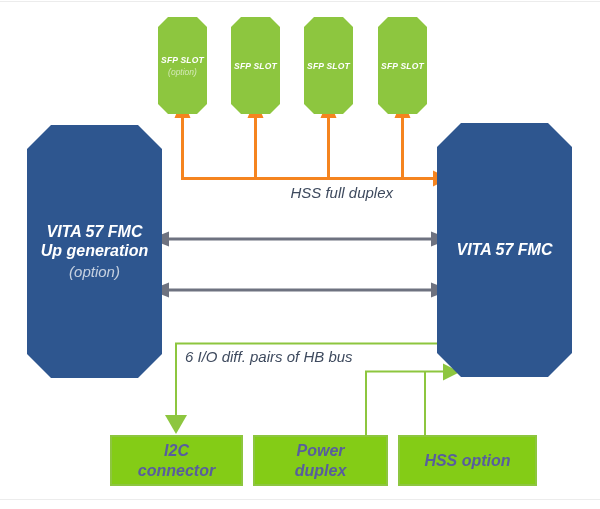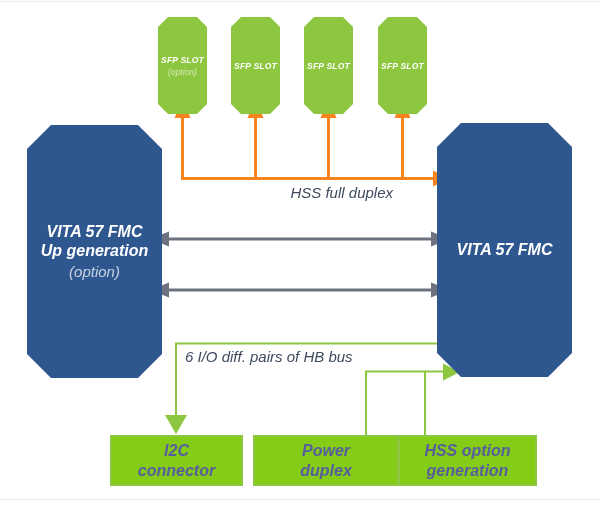--- a/index.html
+++ b/index.html
@@ -108,22 +108,21 @@
     <span>VITA 57 FMC</span>
   </div>
 
   <div class="lbl-line lbl-center" style="left:193px;top:184px;width:200px">HSS full duplex</div>
   <div class="lbl-line" style="left:185px;top:348px">6 I/O diff. pairs of HB bus</div>
 
   <div class="bbox" style="left:110px;top:435px;width:133px">
     <span>I2C</span>
     <span>connector</span>
   </div>
-  <div class="bbox" style="left:253px;top:435px;width:146px">
+  <div class="bbox" style="left:253px;top:435px;width:135px">
     <span>Power</span>
     <span>duplex</span>
   </div>
   <div class="bbox" style="left:398px;top:435px;width:139px">
     <span>HSS option</span>
-    <span>generation</span>
   </div>
 
 </div>
 
 </body></html>

